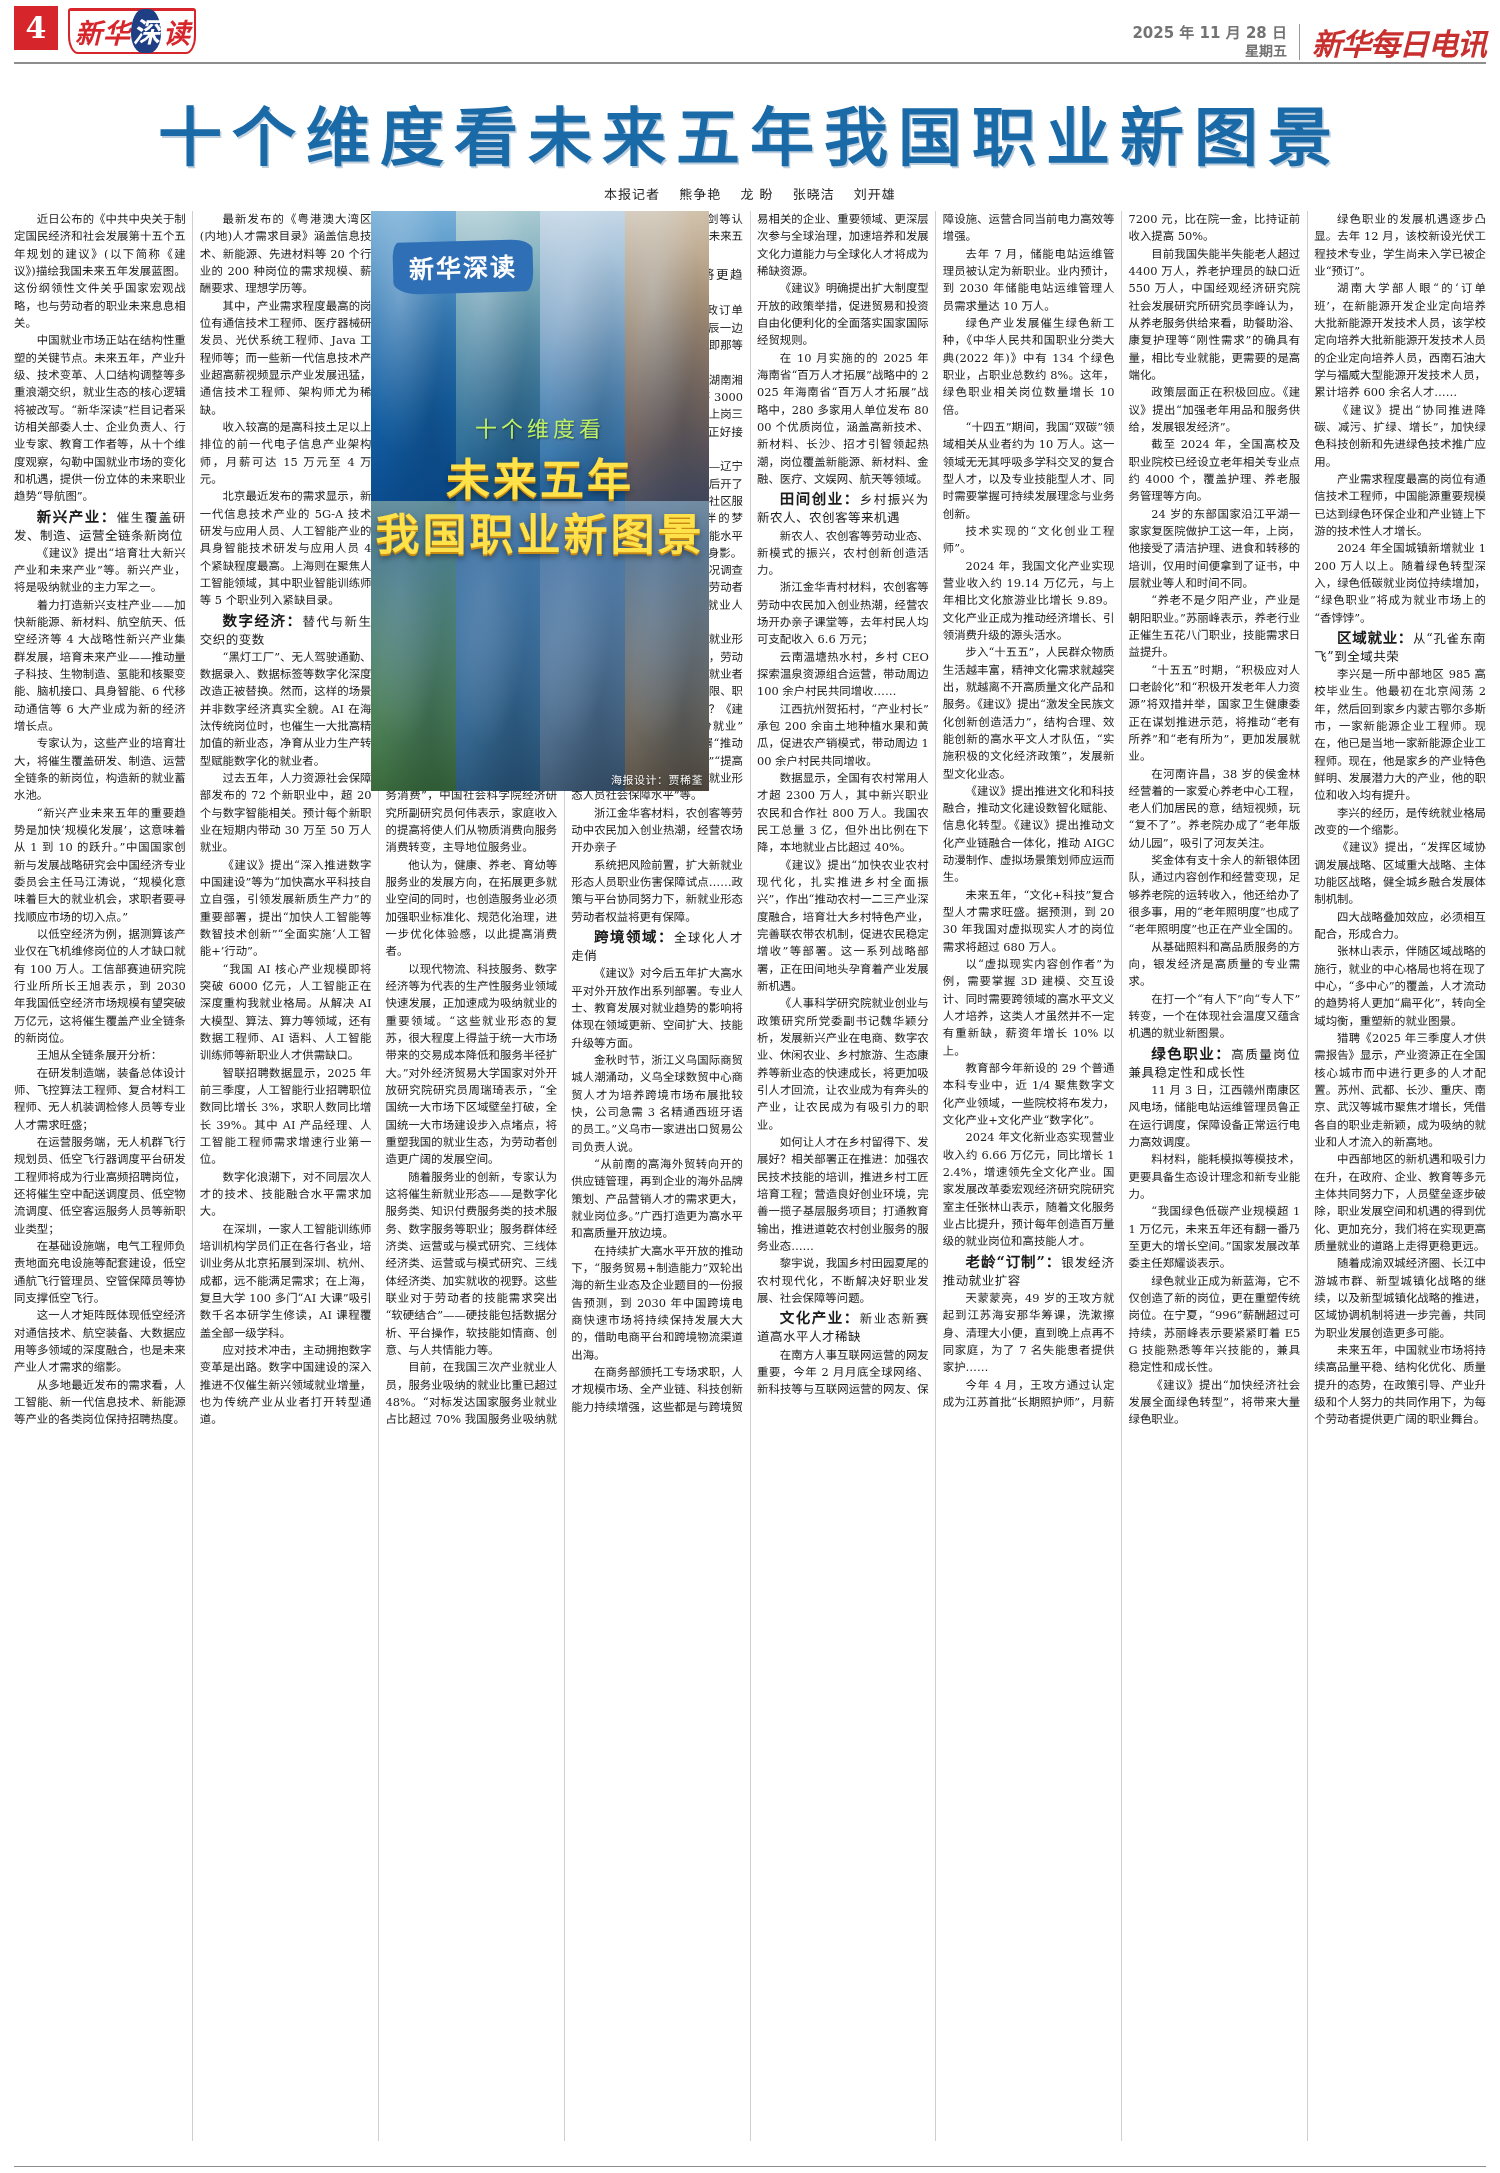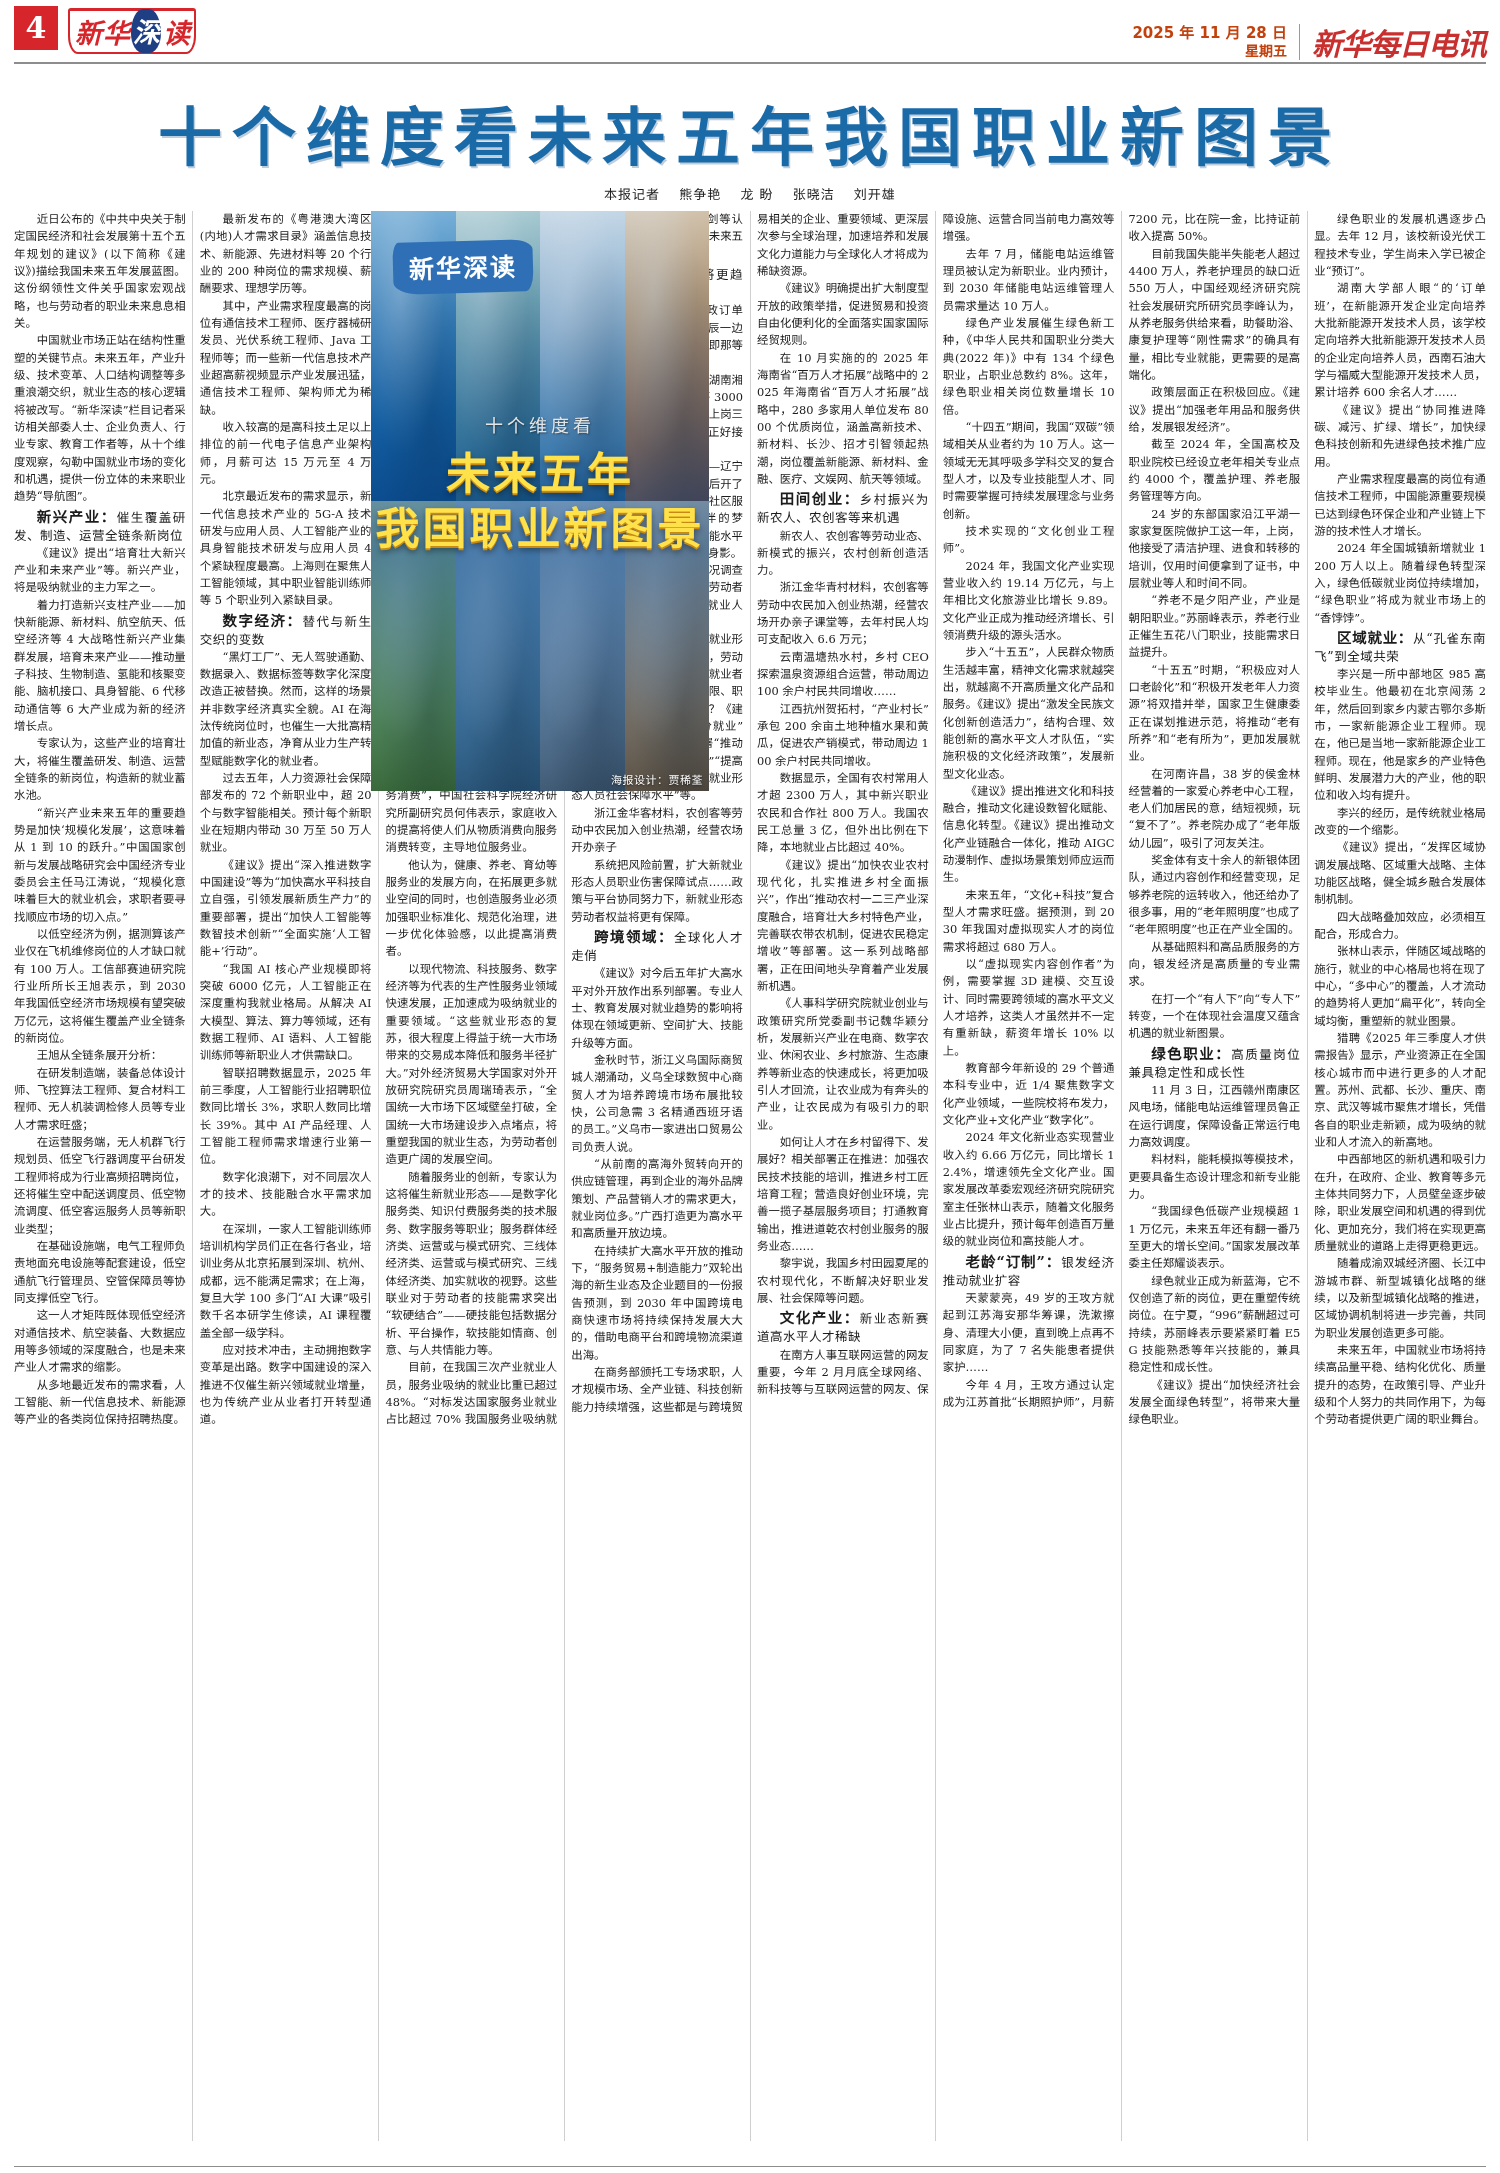--- a/index.html
+++ b/index.html
@@ -78,21 +78,21 @@
 
   .mast-right {
     display: flex; align-items: center; gap: 12px;
     padding-top: 14px;
   }
   .mast-date {
     text-align: right;
     line-height: 1.25;
     font-size: 15px;
     font-weight: 700;
-    color: #c2410c;
+    color: #737373;
     font-family: "DejaVu Sans", "Liberation Sans", sans-serif;
     padding-right: 12px;
     border-right: 1.5px solid #9a9a9a;
   }
   .mast-date .d2 { font-size: 14px; }
   .mast-paper {
     font-family: "DejaVu Serif", "Liberation Serif", serif;
     font-size: 30px;
     font-weight: 700;
     font-style: italic;
@@ -217,22 +217,22 @@
     box-shadow: 0 0 0 0 rgba(0,0,0,0);
   }
   .fig-title {
     position: absolute;
     left: 0; right: 0;
     top: 200px;
     text-align: center;
     font-family: "DejaVu Serif", "Liberation Serif", serif;
   }
   .fig-title .ft-small {
-    font-size: 18px;
-    color: #e5e5e5;
+    font-size: 22px;
+    color: #bef264;
     letter-spacing: 4px;
     margin-bottom: 10px;
     text-shadow: 1px 1px 2px rgba(0,0,0,.45);
   }
   .fig-title .ft-big {
     font-size: 44px;
     font-weight: 700;
     letter-spacing: 3px;
     line-height: 1.24;
     color: #ffe14a;

